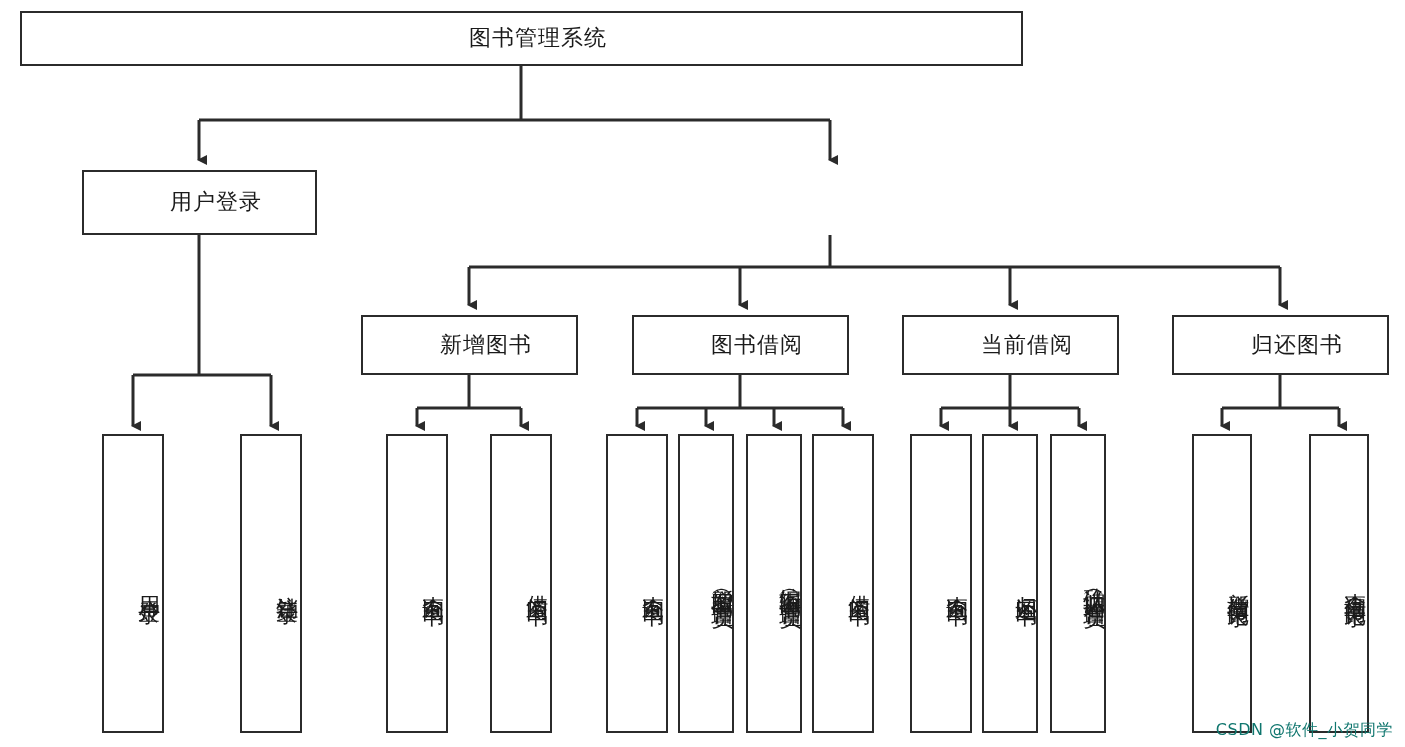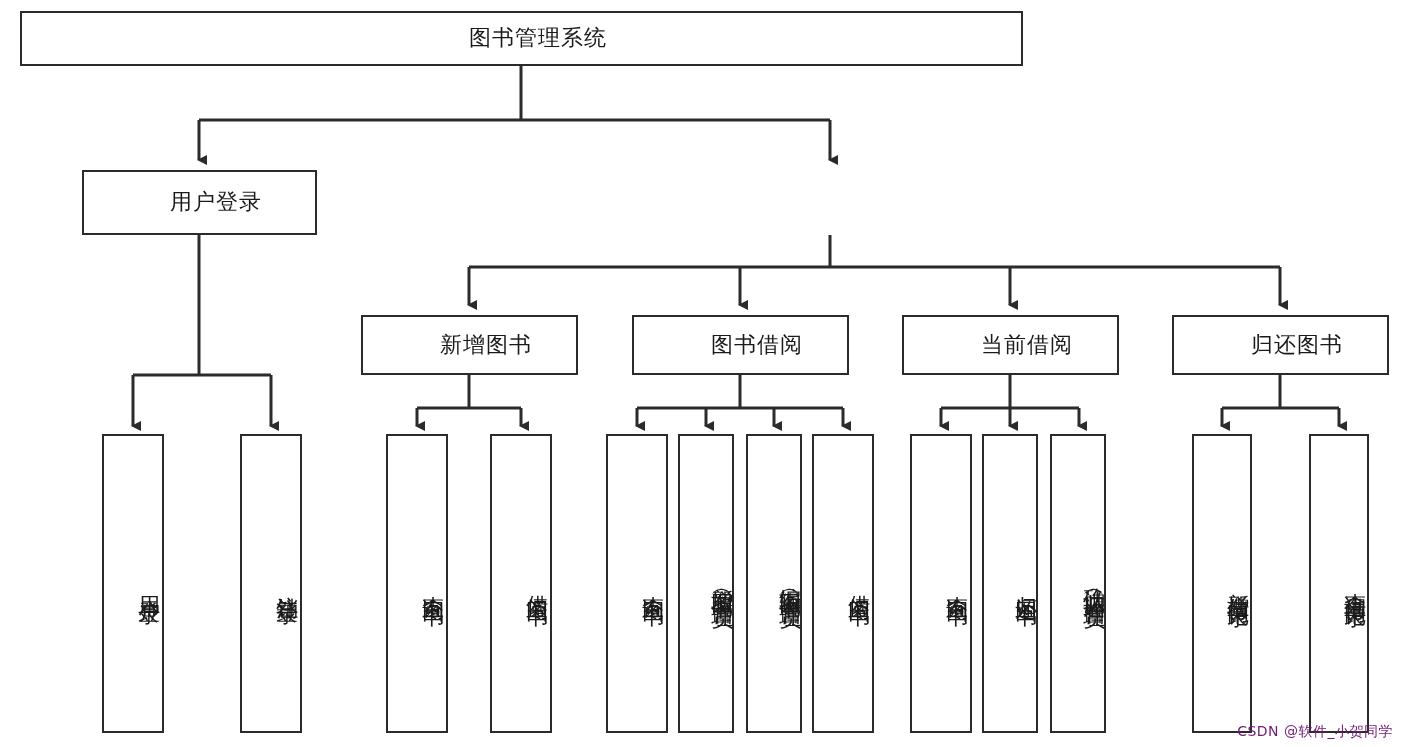--- a/index.html
+++ b/index.html
@@ -54,22 +54,22 @@
     display: block;
   }
   .node.vert .label {
     writing-mode: vertical-rl;
     text-orientation: upright;
   }
   #watermark {
     position: absolute;
     right: 12px;
     bottom: 6px;
-    font-size: 14px;
-    color: #701a75;
+    font-size: 16px;
+    color: #0f766e;
     letter-spacing: 0.5px;
     white-space: nowrap;
     pointer-events: none;
   }
 </style>
 </head>
 <body>
 
 <div id="canvas">
 

